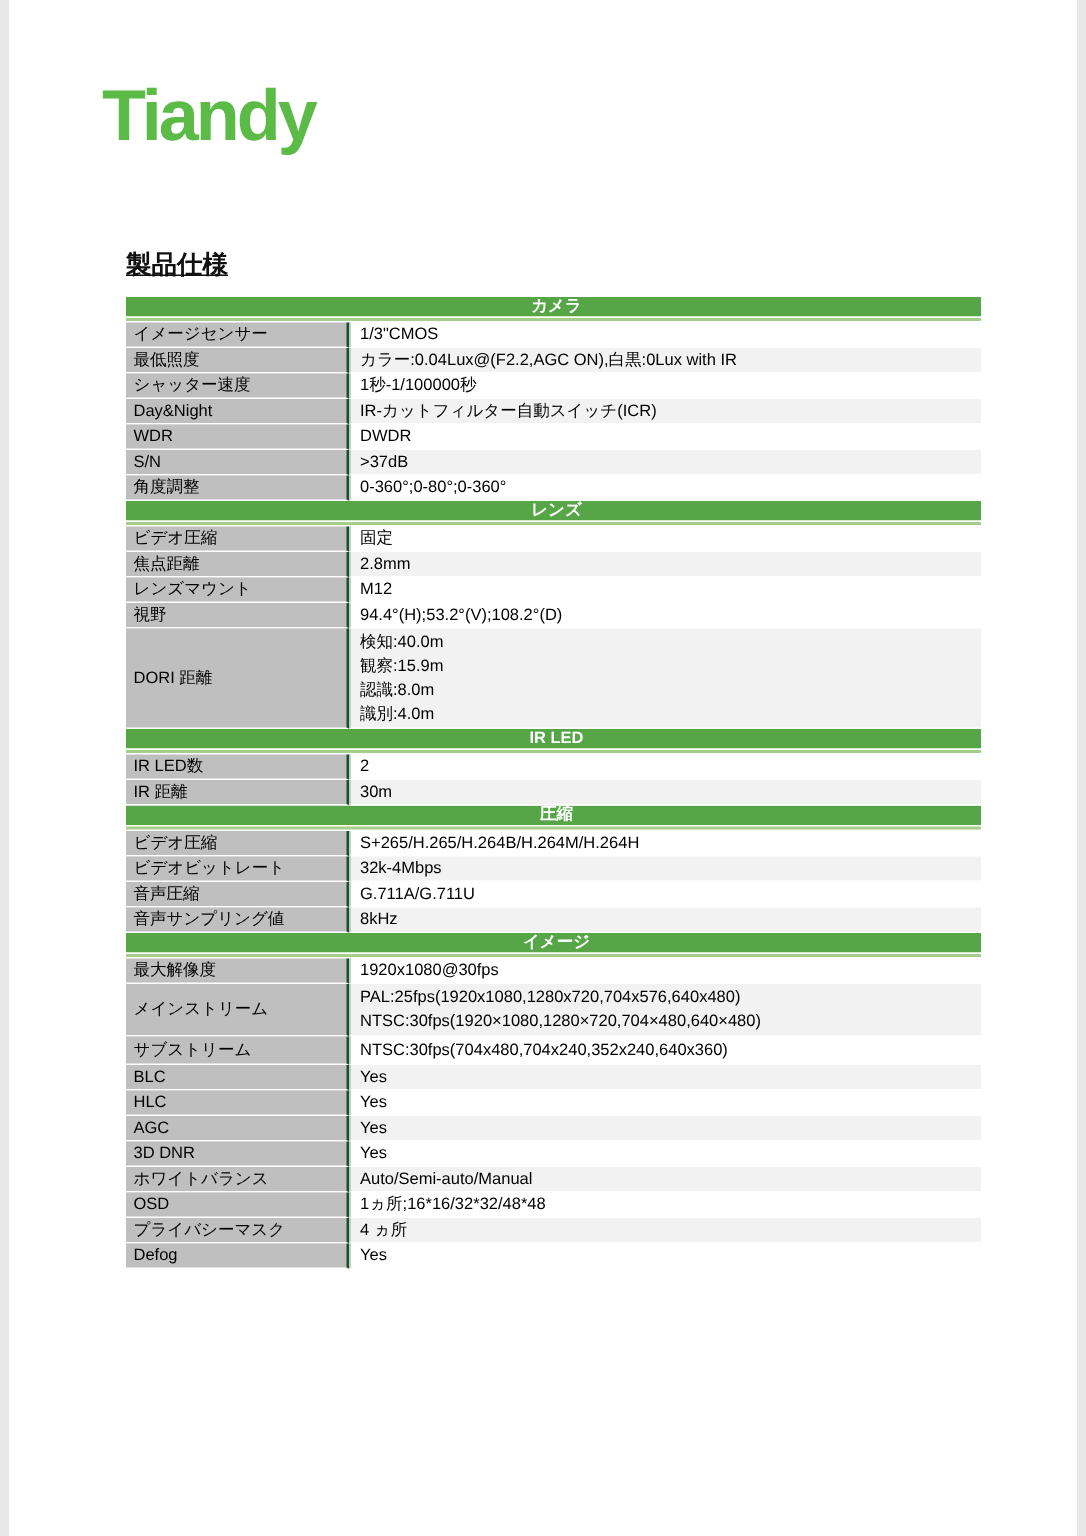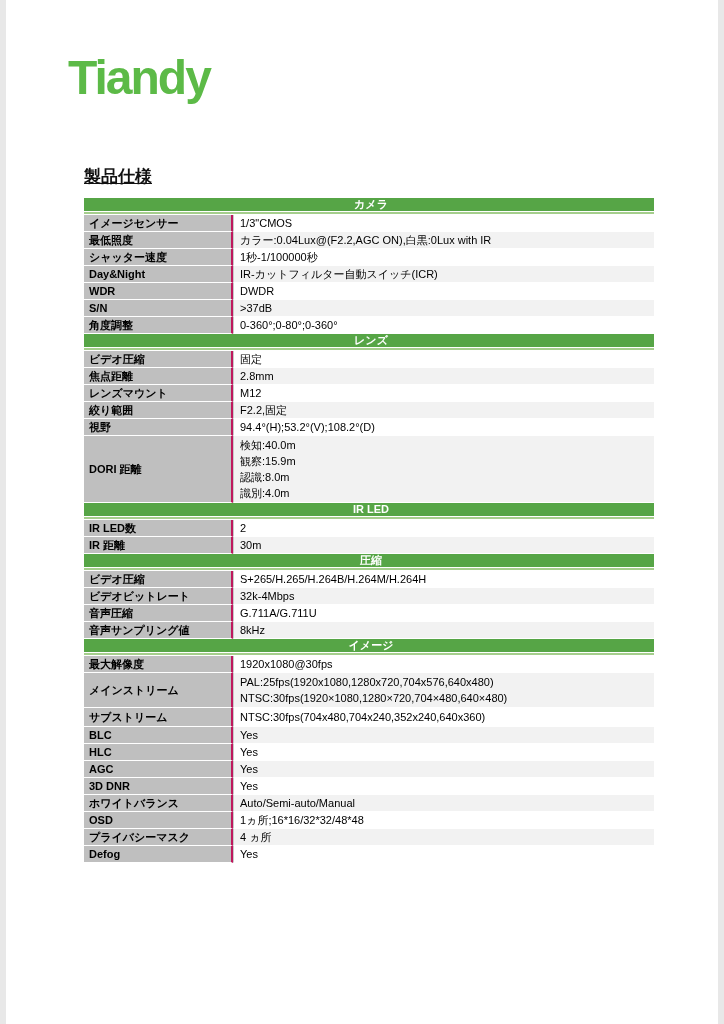--- a/index.html
+++ b/index.html
@@ -32,24 +32,24 @@
     line-height:13px;height:13px;
     padding-left:4px;
     text-align:center;
   }
   .section-accent-gap{height:1px;background:#ffffff;}
   .section-accent{height:2px;background:var(--bar-green-light,#A5CE8C);margin-bottom:1px;}
   .row{display:flex;align-items:stretch;}
   .cell-label{
     width:138px;flex:0 0 138px;
     background:var(--label-gray,#BFBFBF);
-    font-size:11px;font-weight:bold;line-height:14px;
+    font-size:11px;font-weight:normal;line-height:14px;
     padding:1px 4px 1px 5px;
     border-bottom:1px solid #fff;
-    border-right:2px solid #be185d;
+    border-right:2px solid #14532d;
     display:flex;align-items:center;
   }
   .cell-value{
     flex:1;
     font-size:11px;line-height:14px;
     padding:1px 4px 1px 6px;
     border-bottom:1px solid #fff;
     border-left:1px solid #c9c9c9;
     background:var(--row-bg,#FFFFFF);
   }
@@ -127,26 +127,20 @@
         <div class="cell-value single">
           <div class="line">2.8mm</div>
         </div>
       </div>
       <div class="row">
         <div class="cell-label">レンズマウント</div>
         <div class="cell-value single">
           <div class="line">M12</div>
         </div>
       </div>
-      <div class="row alt">
-        <div class="cell-label">絞り範囲</div>
-        <div class="cell-value single">
-          <div class="line">F2.2,固定</div>
-        </div>
-      </div>
       <div class="row">
         <div class="cell-label">視野</div>
         <div class="cell-value single">
           <div class="line">94.4°(H);53.2°(V);108.2°(D)</div>
         </div>
       </div>
       <div class="row alt">
         <div class="cell-label">DORI 距離</div>
         <div class="cell-value">
           <div class="line">検知:40.0m</div>

